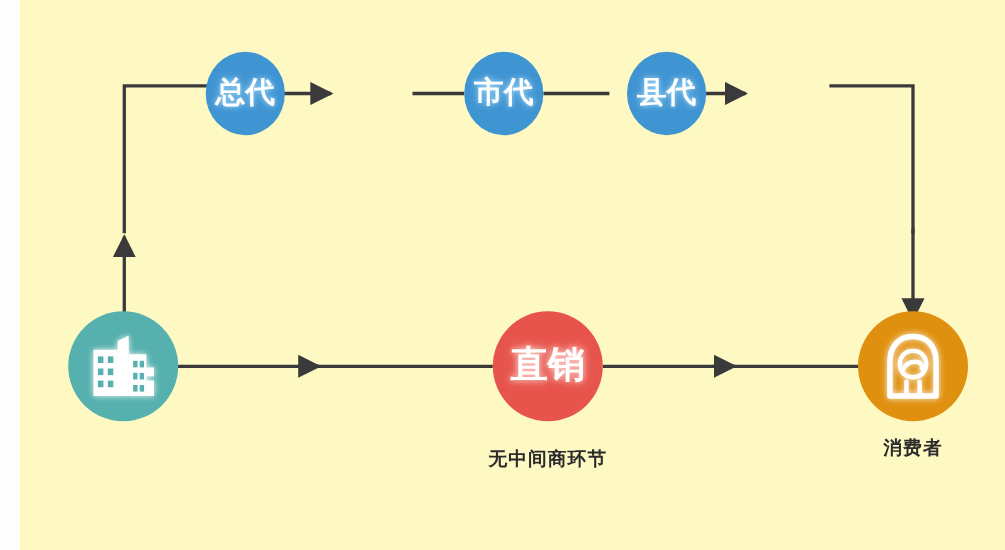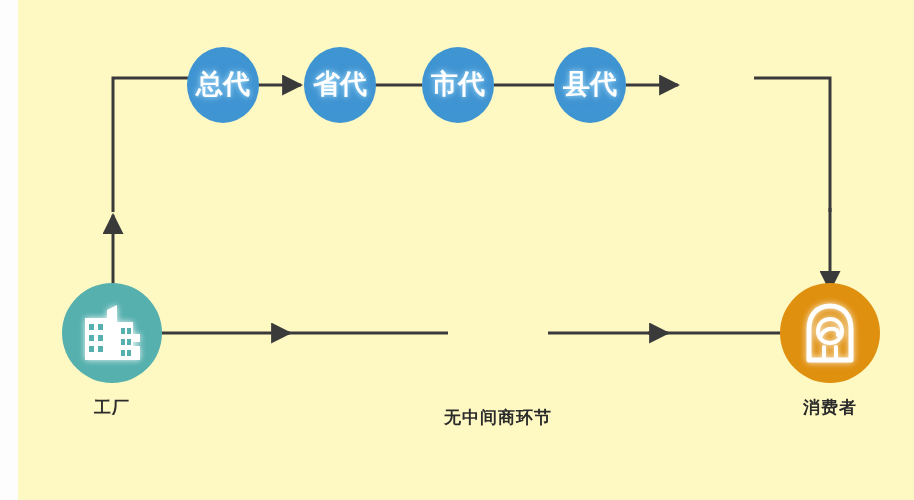--- a/index.html
+++ b/index.html
@@ -121,27 +121,24 @@
 
     <g>
       <path d="M 530 333 L 815 333" stroke="#3a3a3a" stroke-width="3" fill="none"></path>
       <path d="M 630 333 L 650 333" stroke="#3a3a3a" stroke-width="3" fill="none" marker-end="url(#arrowRight)"></path>
     </g>
   </svg>
 
   <div class="node chan-node" style="left:169px; top:47px;">
     <span class="lbl">总代</span>
   </div>
-  <div class="node chan-node" style="left:286px; top:47px;">
-    <span class="lbl">省代</span>
-  </div>
   <div class="node chan-node" style="left:404px; top:47px;font-family:Liberation Serif, serif;">
     <span class="lbl">市代</span>
   </div>
-  <div class="node chan-node" style="left:536px; top:47px;text-align:right;">
+  <div class="node chan-node" style="left:552px; top:47px;text-align:right;">
     <span class="lbl">县代</span>
   </div>
 
   <div class="node big-node factory-node" style="left:44px; top:283px;">
     <svg class="glow-soft" width="62" height="58" viewBox="0 0 62 58">
       <g fill="#ffffff">
         <path d="M4 14 h22 v42 H4 z"></path>
         <path d="M26 6 l10 -5 l0 55 h-10 z"></path>
         <path d="M36 18 h16 v38 H36 z"></path>
         <path d="M52 30 h7 v8 h-7 z M52 42 h7 v14 h-7 z"></path>
@@ -155,22 +152,24 @@
         <rect x="17" y="42" width="5" height="6"></rect>
         <rect x="40" y="24" width="4" height="6"></rect>
         <rect x="46" y="24" width="4" height="6"></rect>
         <rect x="40" y="35" width="4" height="6"></rect>
         <rect x="46" y="35" width="4" height="6"></rect>
         <rect x="40" y="46" width="4" height="6"></rect>
         <rect x="46" y="46" width="4" height="6"></rect>
       </g>
     </svg>
   </div>
-  <div class="node-caption" style="left:34px; top:396px; width:120px;">工厂</div>
 
+  <div class="node big-node direct-node" style="left:430px; top:283px;">
+    <span class="lbl">直销</span>
+  </div>
   <div class="node-caption" style="left:390px; top:406px; width:180px;">无中间商环节</div>
 
   <div class="node big-node consumer-node" style="left:762px; top:283px;">
     <svg class="glow-soft" width="54" height="60" viewBox="0 0 54 60">
       <path d="M27 3 C13 3 6 13 6 26 L6 57 L48 57 L48 26 C48 13 41 3 27 3 Z" fill="none" stroke="#ffffff" stroke-width="5" stroke-linejoin="round"></path>
       <path d="M27 16 C20 16 15 21 15 28 C15 35 20 40 27 40 C34 40 39 35 39 28 C39 21 34 16 27 16 Z" fill="none" stroke="#ffffff" stroke-width="4"></path>
       <path d="M17 34 C20 28 25 25 31 26 C34 26.5 36 29 35 32" fill="none" stroke="#ffffff" stroke-width="4" stroke-linecap="round"></path>
       <path d="M21 44 L21 57 M33 44 L33 57" fill="none" stroke="#ffffff" stroke-width="4" stroke-linecap="round"></path>
     </svg>
   </div>

